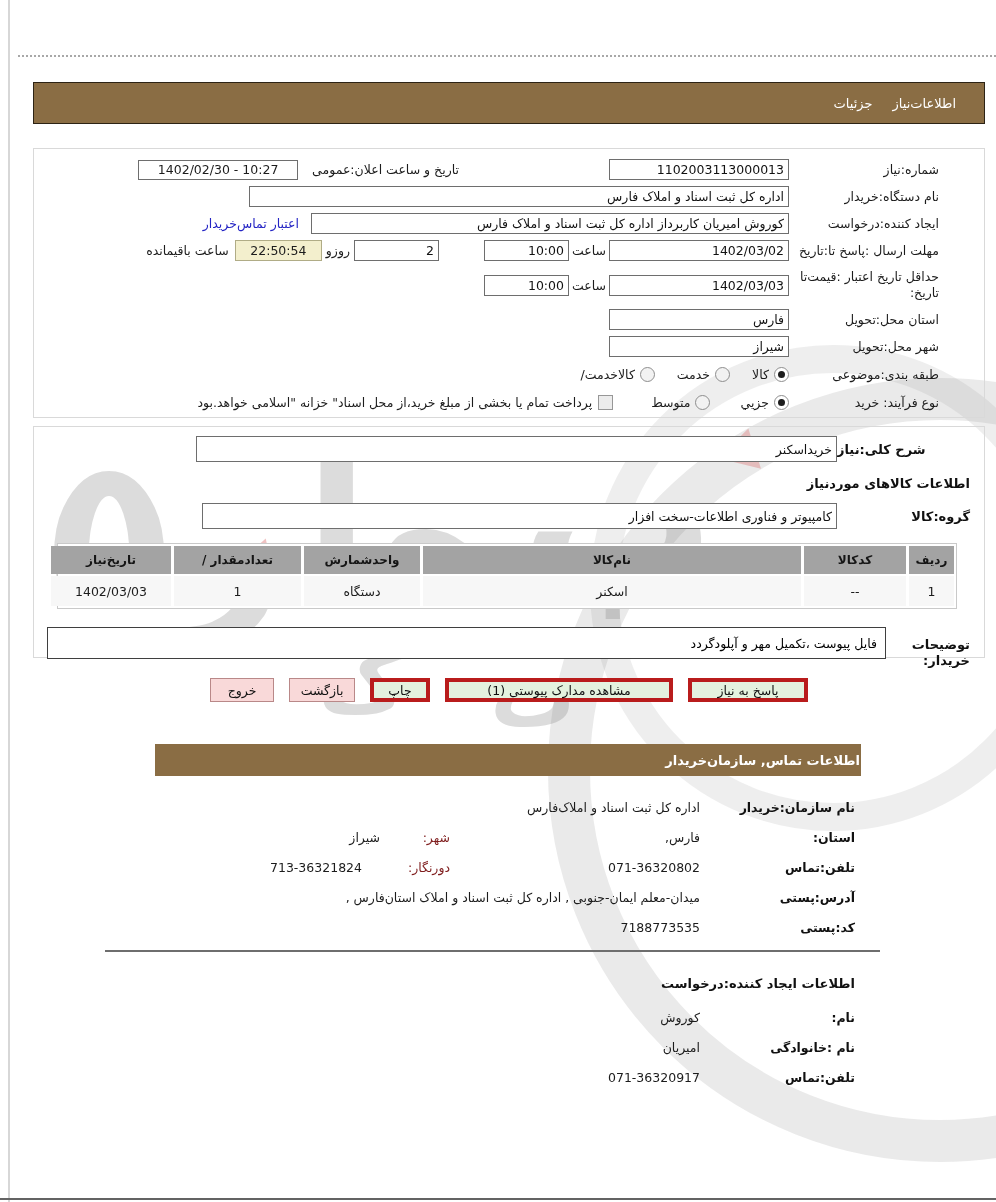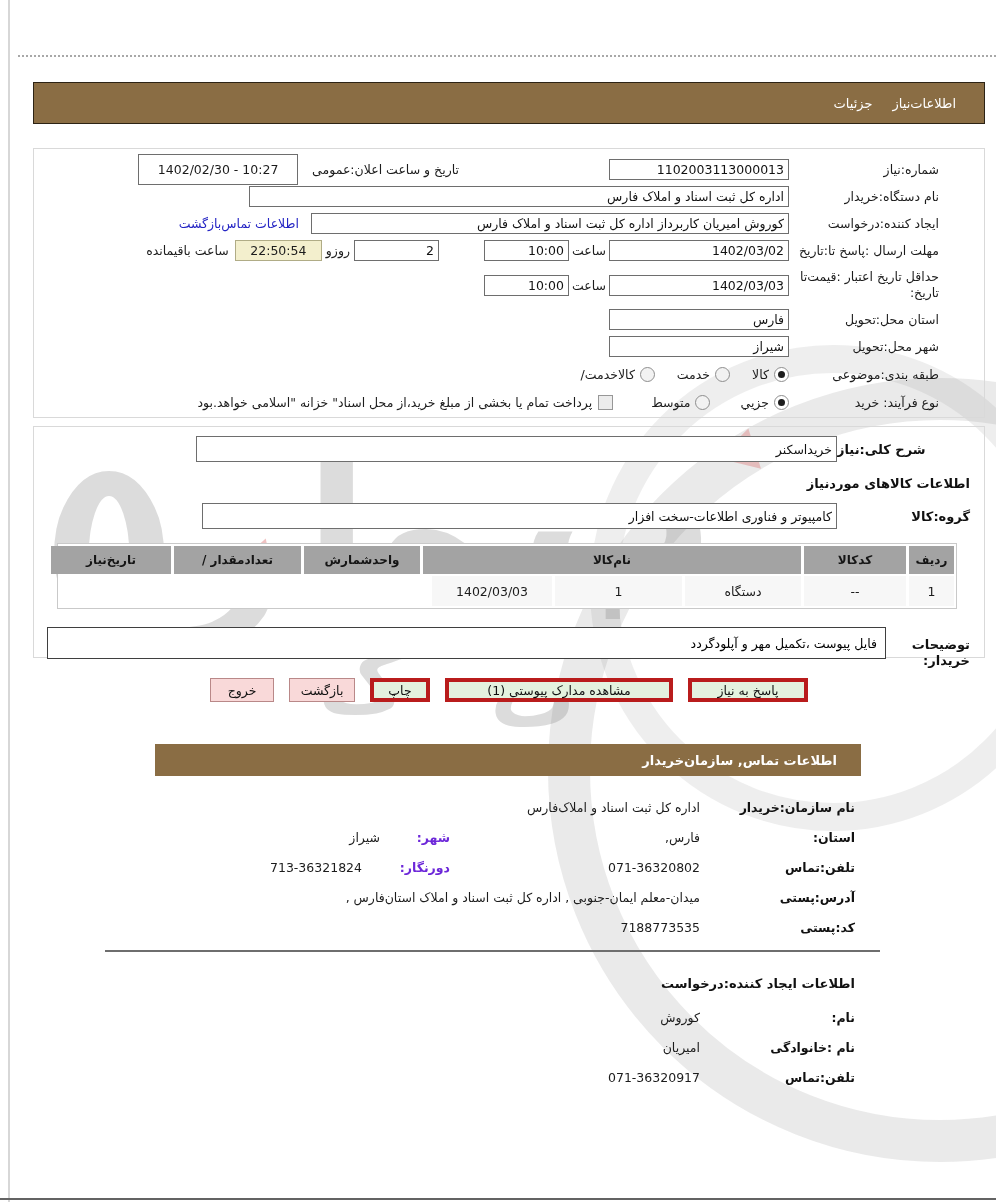--- a/index.html
+++ b/index.html
@@ -35,21 +35,21 @@
   .frow { display:flex; direction:rtl; align-items:center; height:27px; font-size:12.5px; color:#1c1c1c; }
   .frow.tall { height:42px; }
   .flabel { width:150px; flex:none; }
   .flabel2 { flex:none; }
   .sp { flex:none; height:1px; }
 
   .inp { background:#fff; border:1px solid #6e6e6e; height:21px; box-sizing:border-box;
          display:flex; direction:rtl; align-items:center; justify-content:flex-start;
          padding:0 4px; font-size:12.5px; color:#111; overflow:hidden; white-space:nowrap; }
   .inp.big { height:26px; }
-  .announce { background:#fff; border:1px solid #6e6e6e; height:31px; box-sizing:border-box;
+  .announce { background:#fff; border:1px solid #6e6e6e; height:20px; box-sizing:border-box;
               display:flex; align-items:center; justify-content:center; font-size:12.5px; }
   .timer { background:#f3efcd; border:1px solid #b0ac86; height:21px; box-sizing:border-box;
            display:flex; align-items:center; justify-content:center; font-size:12.5px; width:87px; flex:none; }
   .link { color:#2424c4; font-size:12.5px; cursor:pointer; }
 
   .radio { width:13px; height:13px; border-radius:50%; border:1px solid #8e8e8e; background:#f2f2f2;
            position:relative; flex:none; margin-left:5px; }
   .radio.sel { background:#fff; }
   .radio.sel::after { content:''; position:absolute; left:3px; top:3px; right:3px; bottom:3px;
                       background:#1d1d1d; border-radius:50%; }
@@ -81,26 +81,26 @@
 
   .btnrow { position:absolute; top:678px; left:33px; width:952px; z-index:2;
             display:flex; direction:rtl; justify-content:center; gap:15px; }
   .btn { height:24px; box-sizing:border-box; display:flex; align-items:center; justify-content:center;
          font-size:12.5px; color:#111; flex:none; cursor:pointer; }
   .btn.green { background:#e4f2df; border:4px solid #b91c1c; }
   .btn.pink  { background:#f9d9d9; border:1px solid #b98888; }
 
   .cbar { position:absolute; left:155px; top:744px; width:706px; height:32px; box-sizing:border-box;
           background:#8a6d44; color:#fff; font-weight:bold; font-size:13px; z-index:2;
-          display:flex; direction:rtl; align-items:center; padding:0 24px; }
+          display:flex; direction:rtl; align-items:center; padding:0 1px; }
 
   .crow { position:absolute; right:141px; direction:rtl; display:flex; align-items:flex-start;
           font-size:12.5px; color:#1c1c1c; z-index:2; }
   .clabel { font-weight:bold; width:118px; flex:none; color:#111; }
-  .clabel2 { font-weight:bold; flex:none; color:#6d28d9; }
+  .clabel2 { font-weight:normal; flex:none; color:#7f1d1d; }
   .cgap { width:37px; flex:none; } .cgap2 { width:10px; flex:none; }
   .cval { width:250px; flex:none; text-align:right; }
   .cval2 { width:140px; flex:none; text-align:right; }
   .cval.wide { width:430px; }
 
   .divider { position:absolute; left:105px; top:950px; width:775px; height:2px; background:#6e6e6e; z-index:2; }
   .ctitle { position:absolute; right:141px; top:976px; direction:rtl; font-weight:bold; font-size:13px; color:#111; z-index:2; }
 </style>
 </head>
 <body>
@@ -147,21 +147,21 @@
       <div class="inp" style="width:540px">
           <span>اداره کل ثبت اسناد و املاک فارس</span>
         </div>
     </div>
     <div class="frow">
       <div class="flabel">ایجاد کننده:درخواست</div>
       <div class="inp" style="width:478px">
           <span>کوروش امیریان کاربرداز اداره کل ثبت اسناد و املاک فارس</span>
         </div>
       <div class="sp" style="width:12px"></div>
-      <span class="link">اطلاعات تماس‌بازگشت</span>
+      <span class="link">اعتبار تماس‌خریدار</span>
     </div>
     <div class="frow">
       <div class="flabel">مهلت ارسال :پاسخ تا:تاریخ</div>
       <div class="inp" style="width:180px">
           <span dir="ltr">1402/03/02</span>
         </div>
       <div class="sp" style="width:3px"></div>
       <span>ساعت</span>
       <div class="sp" style="width:3px"></div>
       <div class="inp" style="width:85px">
@@ -250,20 +250,21 @@
         <div class="th c1">ردیف</div>
         <div class="th c2">کدکالا</div>
         <div class="th c3">نام‌کالا</div>
         <div class="th c4">واحدشمارش</div>
         <div class="th c5">تعدادمقدار /</div>
         <div class="th c6">تاریخ‌نیاز</div>
       </div>
       <div class="trow">
         <div class="td c1">1</div>
         <div class="td c2">--</div>
+        <div class="td c3">اسکنر</div>
         <div class="td c4">دستگاه</div>
         <div class="td c5">1</div>
         <div class="td c6">
             <span dir="ltr">1402/03/03</span>
           </div>
       </div>
     </div>
     <div class="notesrow">
       <div class="noteslbl">
         <span>توضیحات</span>

